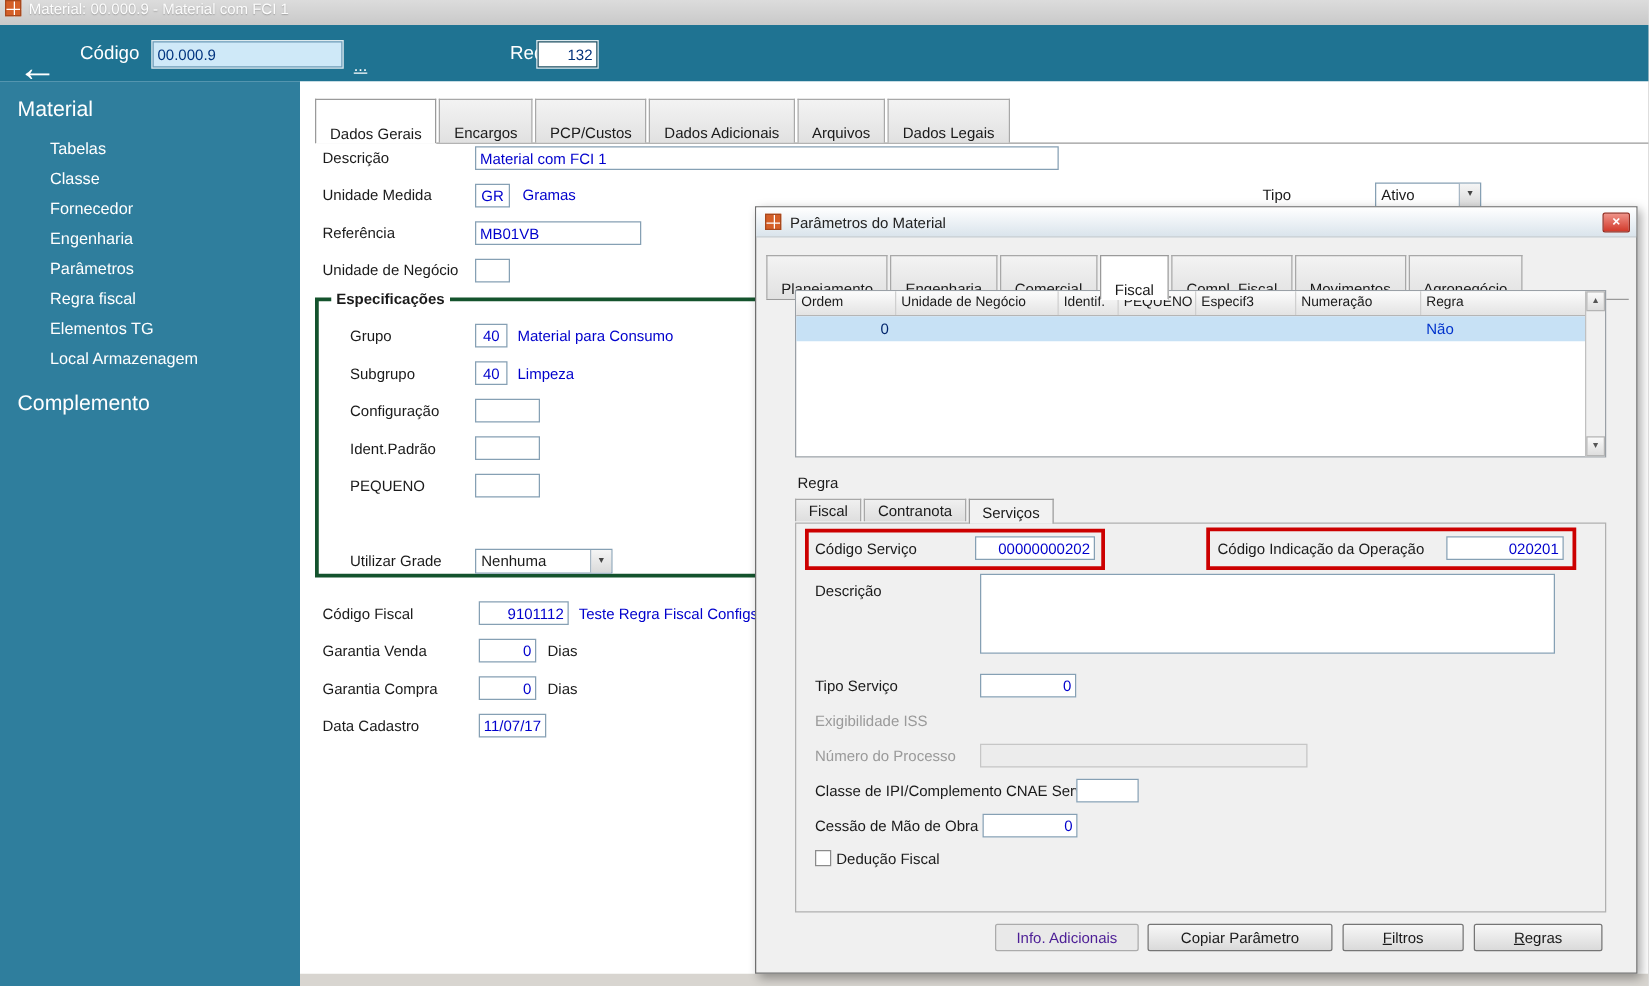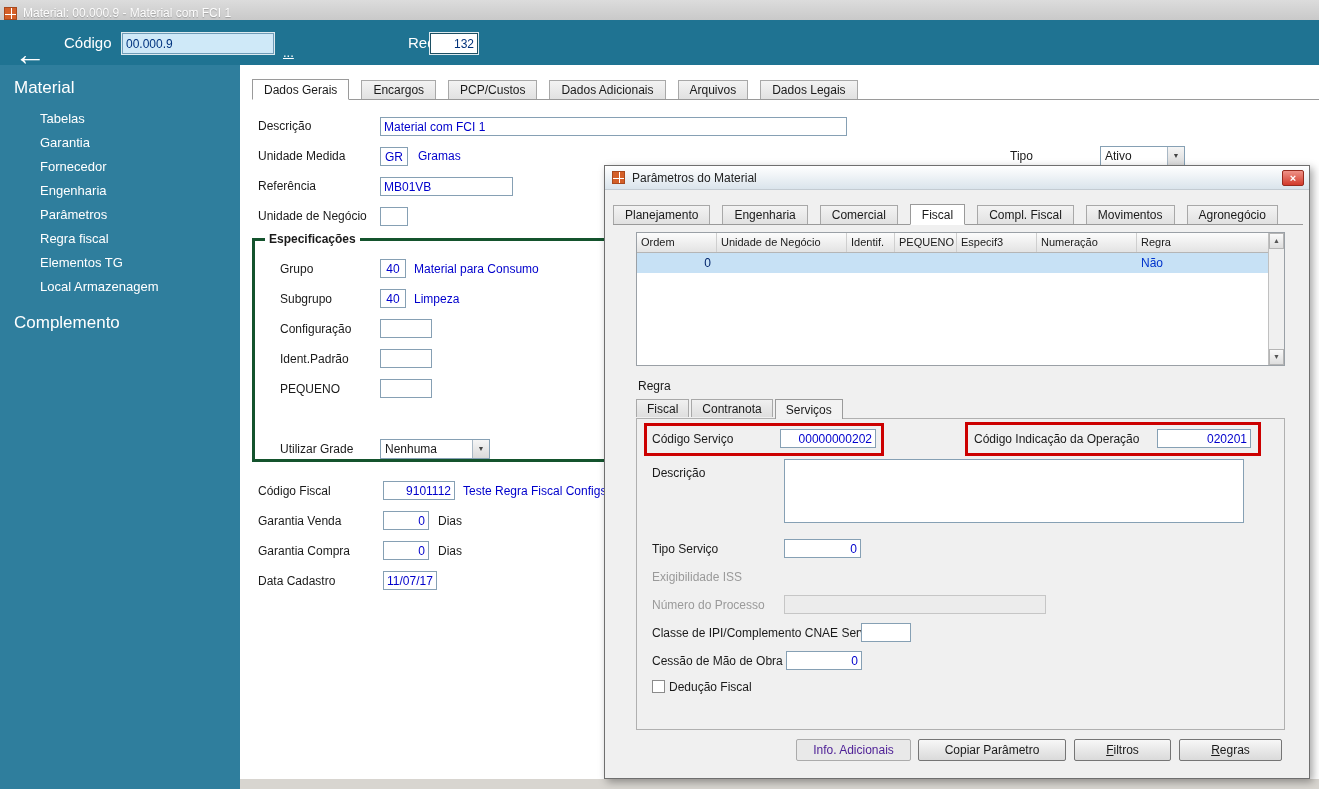--- a/index.html
+++ b/index.html
@@ -1,19 +1,19 @@
 <!DOCTYPE html>
 <html><head>
 <meta charset="utf-8">
 <style>
   *{margin:0;padding:0;box-sizing:border-box}
   body{font-family:"Liberation Sans",sans-serif;background:#9a9a9a}
   .screen{position:relative;width:1319px;height:789px;background:#fff;overflow:hidden;font-size:12px;color:#1a1a1a}
   
-  .titlebar{position:absolute;left:0;top:0;width:1319px;height:20px;background:linear-gradient(#dcdcdc,#c9c9c9);display:flex;align-items:flex-end}
+  .titlebar{position:absolute;left:0;top:0;width:1319px;height:20px;background:linear-gradient(#dcdcdc,#c9c9c9);display:flex;align-items:flex-start}
   .titlebar .ttext{color:#fdfdfd;font-size:12px;margin-left:6px;text-shadow:0 1px 1px rgba(100,100,100,.45)}
   .app-icon{width:13px;height:13px;margin-left:4px;flex:0 0 auto;
     background:linear-gradient(#fff,#fff) 6px 0/1px 13px no-repeat,
                linear-gradient(#fff,#fff) 0 6px/13px 1px no-repeat,#d45f28;
     border:1px solid #a8481d}
   
   .topbar{position:absolute;left:0;top:20px;width:1319px;height:45px;background:#1f7392}
   .back{position:absolute;left:14px;top:18px;color:#fff;font-size:32px;font-weight:bold;line-height:32px;cursor:pointer}
   .toplbl{position:absolute;color:#fff;font-size:15px;line-height:22px;white-space:nowrap}
   .toplink{position:absolute;color:#fff;font-size:13px;text-decoration:underline;cursor:pointer}
@@ -29,21 +29,21 @@
   .tb.right{text-align:right}
   .tb.center{text-align:center}
   .tb.disabled{background:#ececec;border-color:#c6c6c6}
   .glow{box-shadow:0 0 0 1px rgba(255,255,255,.85)}
   .combo{position:absolute;height:20px;border:1px solid #86a0b4;background:#fff;font-size:12px;line-height:18px;padding:0 20px 0 4px;white-space:nowrap;cursor:pointer}
   .combo .arrowbox{position:absolute;right:0;top:0;bottom:0;width:17px;background:linear-gradient(#f5f5f5,#dadada);border-left:1px solid #a9b8c5;font-size:7px;text-align:center;line-height:18px;color:#444}
   .combo.disabled{background:#eef0f3;color:#8a8a8a;border-color:#bcc2c8;cursor:default}
   .combo.disabled .arrowbox{color:#9a9a9a;background:#e7eaec;border-left-color:#c5cacd}
   
   .tabstrip{position:absolute;display:flex;align-items:flex-end;border-bottom:1px solid #9a9a9a}
-  .tab{padding:0 11px;font-size:12px;height:19px;line-height:19px;background:linear-gradient(#f3f3f3,#e1e1e1);border:1px solid #a8a8a8;border-bottom:none;margin-right:12px;white-space:nowrap;cursor:pointer}
+  .tab{padding:17px 11px;font-size:12px;height:19px;line-height:19px;background:linear-gradient(#f3f3f3,#e1e1e1);border:1px solid #a8a8a8;border-bottom:none;margin-right:2px;white-space:nowrap;cursor:pointer}
   .tab.active{height:21px;line-height:21px;background:#fff;border-color:#9a9a9a;border-bottom:1px solid #fff;margin-bottom:-1px;z-index:2;position:relative}
   .subtabstrip{position:absolute;display:flex;align-items:flex-end}
   .subtab{padding:0 10px;font-size:12px;height:18px;line-height:18px;background:linear-gradient(#f0f0f0,#dedede);border:1px solid #a8a8a8;border-bottom:none;margin-right:2px;margin-bottom:2px;cursor:pointer}
   .subtab.active{height:20px;line-height:20px;background:#f2f2f2;margin-bottom:0;border-color:#9a9a9a;z-index:4;position:relative}
   
   .groupbox{position:absolute;border:3px solid #14532d}
   .groupbox .legend{position:absolute;left:10px;top:-9px;background:#fff;padding:0 4px;font-weight:bold;font-size:12px;white-space:nowrap}
   
   .dialog{position:absolute;left:604px;top:165px;width:706px;height:614px;background:#f0f0f0;border:1px solid #6f6f6f;box-shadow:3px 3px 8px rgba(0,0,0,.35);z-index:10}
   .dlg-titlebar{position:absolute;left:0;top:0;width:100%;height:24px;background:linear-gradient(#ffffff,#dae4ec);border-bottom:1px solid #c3cbd2;display:flex;align-items:center}
@@ -81,21 +81,21 @@
     <span class="toplbl" style="left:64px;top:12px">Código</span>
     <input class="tb glow" style="left: 122px; top: 13px; width: 152px; height: 21px; background: rgb(207, 233, 248); color: rgb(0, 51, 127); border-color: rgb(111, 156, 184);" value="00.000.9">
     <span class="toplink" style="left:283px;top:25px">...</span>
     <span class="toplbl" style="left:408px;top:12px">Reduzido</span>
     <input class="tb right glow" style="left: 430px; top: 13px; width: 48px; height: 21px; color: rgb(0, 49, 122); border-color: rgb(28, 79, 99);" value="132">
   </div>
 
   <div class="sidebar">
     <div class="side-head" style="top:13px">Material</div>
     <div class="side-item" style="top:45px">Tabelas</div>
-    <div class="side-item" style="top:69px">Garantia</div>
+    <div class="side-item" style="top:69px">Classe</div>
     <div class="side-item" style="top:93px">Fornecedor</div>
     <div class="side-item" style="top:117px">Engenharia</div>
     <div class="side-item" style="top:141px">Parâmetros</div>
     <div class="side-item" style="top:165px">Regra fiscal</div>
     <div class="side-item" style="top:189px">Elementos TG</div>
     <div class="side-item" style="top:213px">Local Armazenagem</div>
     <div class="side-head" style="top:248px">Complemento</div>
   </div>
 
   <div class="tabstrip" style="left:252px;top:79px;width:1067px">

